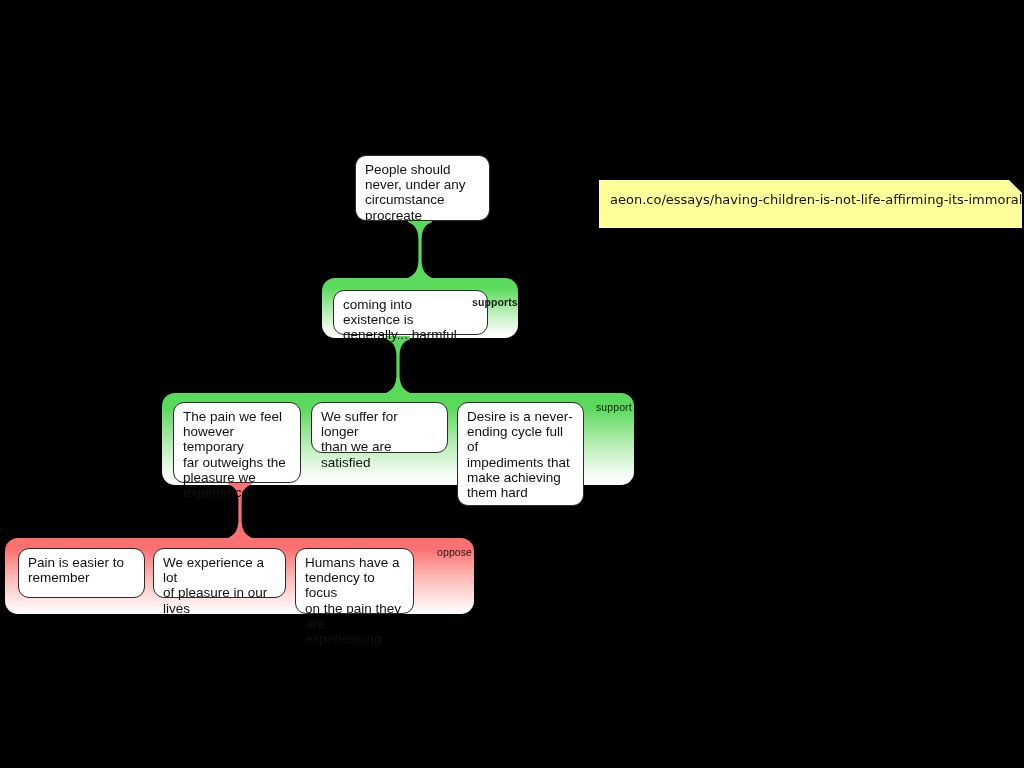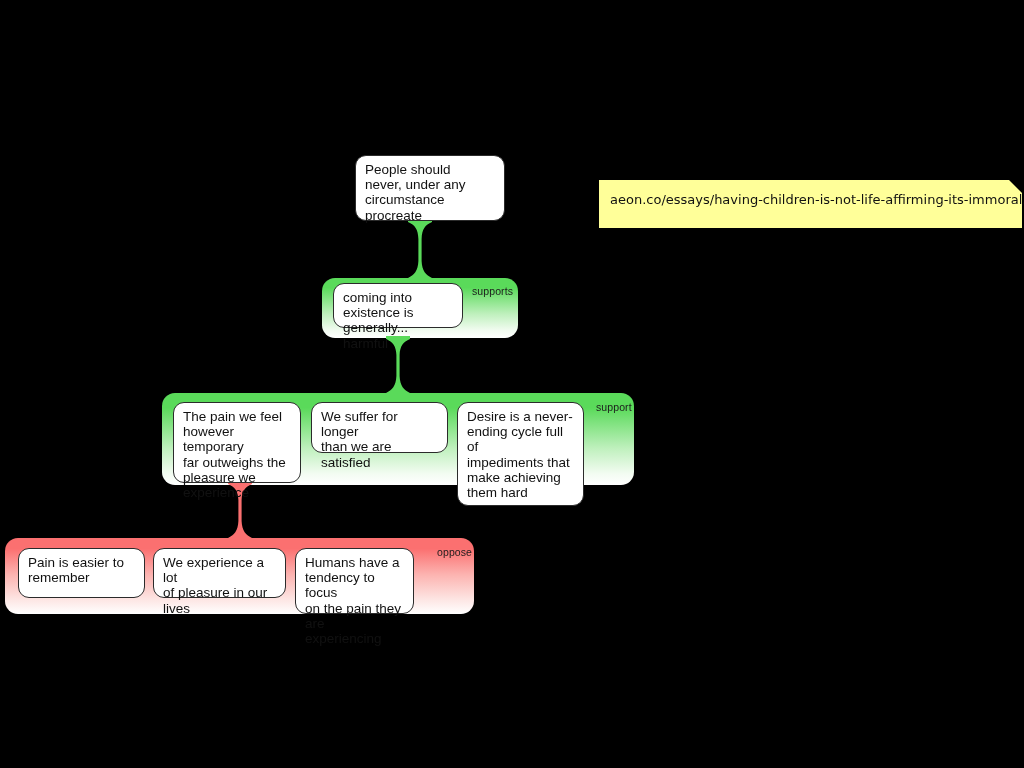--- a/index.html
+++ b/index.html
@@ -93,34 +93,34 @@
     background: #000000;
     clip-path: polygon(100% 0, 0 0, 100% 100%);
     z-index: 7;
   }
 </style>
 </head>
 <body>
 
 <div id="canvas">
 
-  <div class="claim-box" style="left:355px; top:155px; width:150px; height:66px;">People should
+  <div class="claim-box" style="left:355px; top:155px; width:135px; height:66px;">People should
 never, under any
 circumstance
 procreate</div>
 
   <div class="connector" style="left:408px; top:219px;">
     <svg width="24" height="62" viewBox="0 0 24 62">
       <path d="M0,0 L24,0 L24,3 C17,6 14,10 13.6,20 L13.6,42 C14,52 18,56 24,59 L24,62 L0,62 L0,59 C6,56 10,52 10.4,42 L10.4,20 C10,10 7,6 0,3 Z" fill="#5ada5a"></path>
     </svg>
   </div>
 
   <div class="group support" style="left:322px; top:278px; width:196px; height:60px;"></div>
-  <div class="group-label" style="left:472px; top:285px;">supports</div>
-  <div class="claim-box" style="left:333px; top:283px; width:130px; height:45px;">coming into
+  <div class="group-label" style="left:472px; top:296px;font-weight:bold;">supports</div>
+  <div class="claim-box" style="left:333px; top:290px; width:155px; height:45px;">coming into
 existence is
 generally... harmful</div>
 
   <div class="connector" style="left:386px; top:336px;">
     <svg width="24" height="60" viewBox="0 0 24 60">
       <path d="M0,0 L24,0 L24,3 C17,6 14,10 13.6,19 L13.6,40 C14,50 18,54 24,57 L24,60 L0,60 L0,57 C6,54 10,50 10.4,40 L10.4,19 C10,10 7,6 0,3 Z" fill="#5ada5a"></path>
     </svg>
   </div>
 
   <div class="group support" style="left:162px; top:393px; width:472px; height:92px;"></div>

